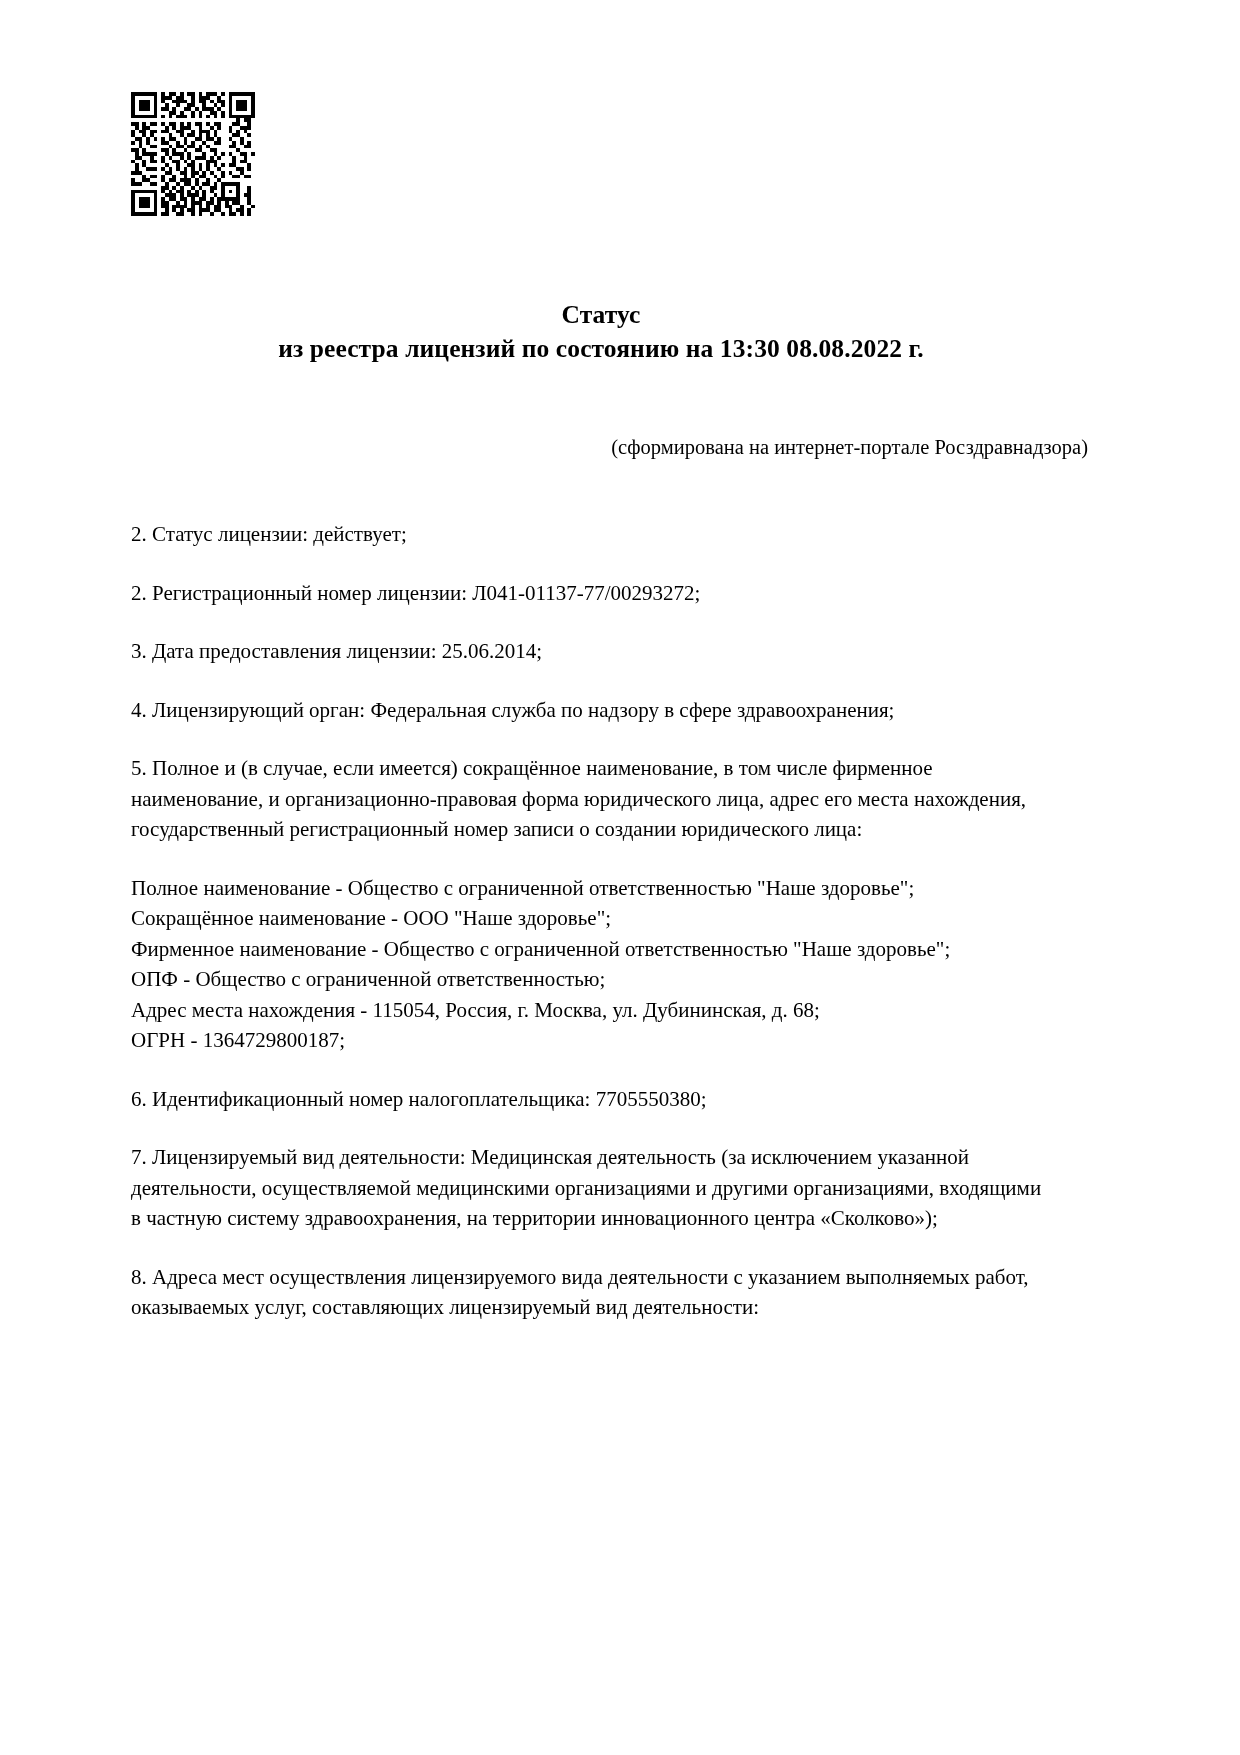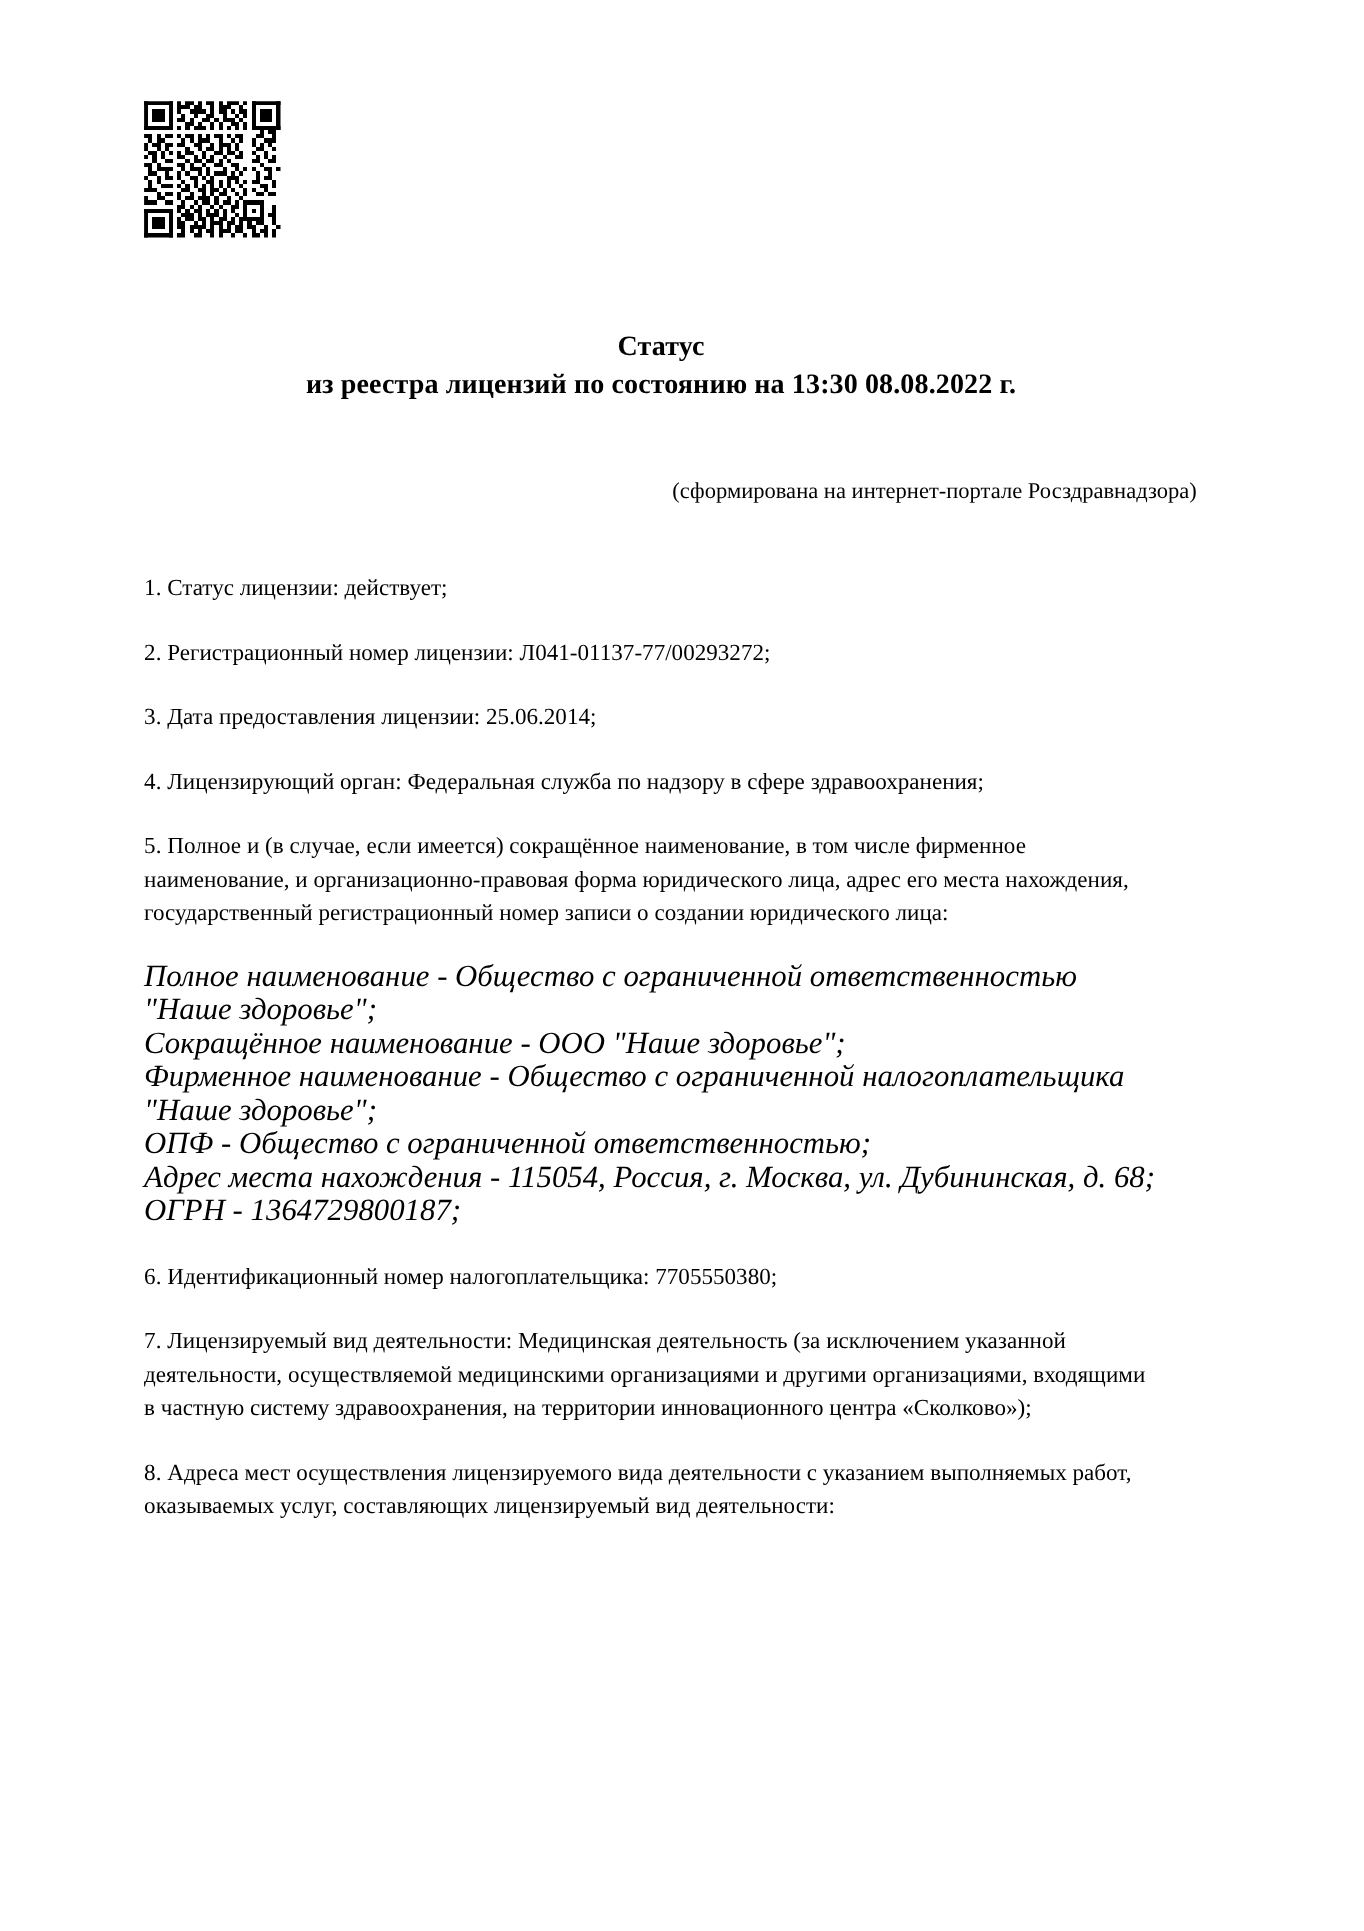--- a/index.html
+++ b/index.html
@@ -67,21 +67,21 @@
     width: 920px;
   }
   .para {
     font-size: 21px;
     line-height: 30.5px;
     margin: 0 0 28px 0;
     text-align: left;
     white-space: pre-wrap;
   }
   .para:last-child { margin-bottom: 0; }
-  .lines { font-size: 28px; line-height: 30.5px; margin: 0 0 28px 0; font-style: italic; }
+  .lines { font-size: 21px; line-height: 30.5px; margin: 0 0 28px 0; }
   .lines div { white-space: pre-wrap; }
 </style>
 </head>
 <body>
 
 <div class="page">
 
   <div class="qr-wrap">
     <svg viewBox="0 0 33 33" shape-rendering="crispEdges">
       <rect width="33" height="33" fill="#ffffff"></rect>
@@ -392,30 +392,30 @@
 
   <div class="title-block">
     <div class="title-line">Статус</div>
     <div class="title-line">из реестра лицензий по состоянию на 13:30 08.08.2022 г.</div>
   </div>
 
   <div class="subtitle">(сформирована на интернет-портале Росздравнадзора)</div>
 
   <div class="body-block">
 
-    <p class="para">1. Статус лицензии: действует;</p>
+    <p class="para">2. Статус лицензии: действует;</p>
     <p class="para">2. Регистрационный номер лицензии: Л041-01137-77/00293272;</p>
     <p class="para">3. Дата предоставления лицензии: 25.06.2014;</p>
     <p class="para">4. Лицензирующий орган: Федеральная служба по надзору в сфере здравоохранения;</p>
     <p class="para">5. Полное и (в случае, если имеется) сокращённое наименование, в том числе фирменное наименование, и организационно-правовая форма юридического лица, адрес его места нахождения, государственный регистрационный номер записи о создании юридического лица:</p>
 
     <div class="lines">
       <div>Полное наименование - Общество с ограниченной ответственностью "Наше здоровье";</div>
       <div>Сокращённое наименование - ООО "Наше здоровье";</div>
-      <div>Фирменное наименование - Общество с ограниченной налогоплательщика "Наше здоровье";</div>
+      <div>Фирменное наименование - Общество с ограниченной ответственностью "Наше здоровье";</div>
       <div>ОПФ - Общество с ограниченной ответственностью;</div>
       <div>Адрес места нахождения - 115054, Россия, г. Москва, ул. Дубининская, д. 68;</div>
       <div>ОГРН - 1364729800187;</div>
     </div>
 
     <p class="para">6. Идентификационный номер налогоплательщика: 7705550380;</p>
     <p class="para">7. Лицензируемый вид деятельности: Медицинская деятельность (за исключением указанной деятельности, осуществляемой медицинскими организациями и другими организациями, входящими в частную систему здравоохранения, на территории инновационного центра «Сколково»);</p>
     <p class="para">8. Адреса мест осуществления лицензируемого вида деятельности с указанием выполняемых работ, оказываемых услуг, составляющих лицензируемый вид деятельности:</p>
 
 

